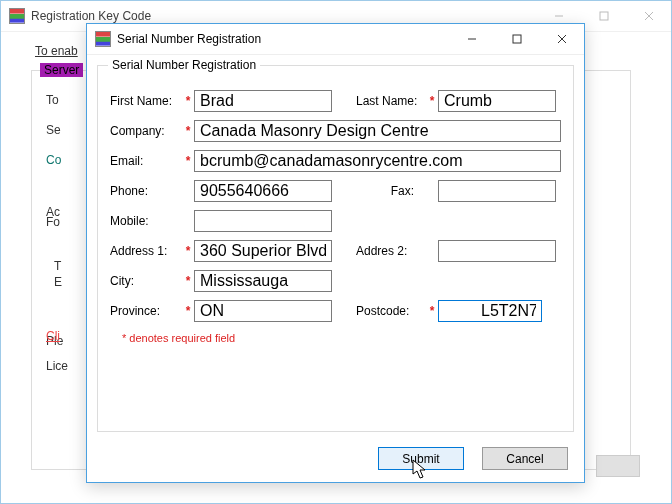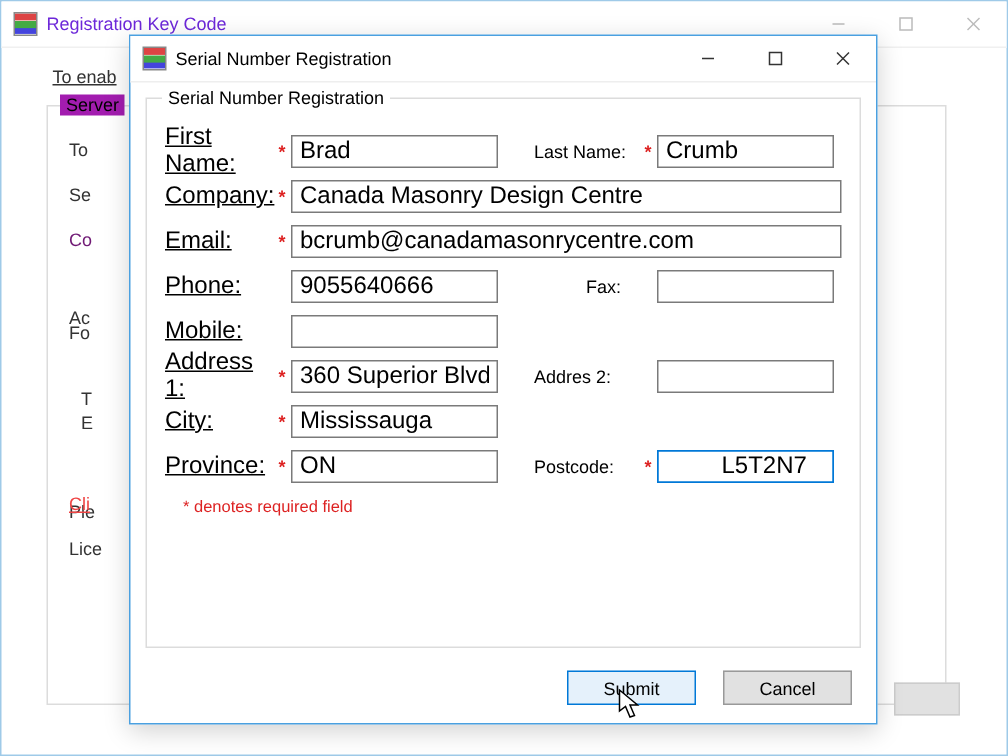--- a/index.html
+++ b/index.html
@@ -43,21 +43,21 @@
     position: relative;
   }
   .titlebar .icon::before {
     content:""; position:absolute; inset:0;
     background: linear-gradient(#d44,#d44) top/100% 33% no-repeat,
                 linear-gradient(#4a4,#4a4) center/100% 34% no-repeat,
                 linear-gradient(#44d,#44d) bottom/100% 33% no-repeat;
     border:1px solid #888;
   }
   .titlebar .title { flex:1; font-size:12px; }
-  .win.back .titlebar .title { color:#6d28d9; }
+  .win.back .titlebar .title { color:#404040; }
   .win-controls { display:flex; height:100%; }
   .win-btn {
     width: 45px; height:100%;
     display:flex; align-items:center; justify-content:center;
     color:#333;
   }
   .win.back .win-btn { color:#bbb; }
   .win-btn svg { width:10px; height:10px; stroke:currentColor; stroke-width:1; fill:none; }
   .body-inner { position:relative; padding:10px 16px; height:calc(100% - 31px); }
   .back-text { position:absolute; color:#333; }
@@ -70,21 +70,21 @@
   .front .body-inner { padding:0; }
   .front-groupbox {
     position:absolute; left:10px; top:10px; right:10px; bottom:50px;
     border:1px solid #dcdcdc;
   }
   .front-groupbox .gb-label {
     position:absolute; top:-8px; left:10px; background:#fff; padding:0 4px;
   }
   .form-area { position:absolute; left:12px; right:12px; top:20px; }
   .row { display:flex; align-items:center; height:30px; }
-  .lbl { width:72px; font-size:16px;text-decoration:underline; }
+  .lbl { width:72px; font-size:12px; }
   .req { color:#d22; width:12px; text-align:center; font-weight:bold; }
   .req-sp { width:12px; }
   input.txt {
     height:22px; font-family:inherit; font-size:16px;
     padding:2px 5px; border:1px solid #7a7a7a; background:#fff;
   }
   input.txt.focus { border-color:#0078d7; outline:1px solid #0078d7; outline-offset:-1px;}
   .gap { width:24px; }
   .lbl2 { width:70px; }
   .note { color:#d22; font-size:11px; margin-top:6px; margin-left:12px; }
@@ -127,21 +127,21 @@
           </svg>
         </div>
     </div>
   </div>
   <div class="body-inner">
     <span class="back-text" style="left:34px; top:12px;text-decoration:underline;">To enab</span>
     <div class="groupbox" style="left:30px; top:38px; width:600px; height:400px;">
       <span class="gb-label">Server</span>
       <span class="back-text" style="left:14px; top:22px;">To</span>
       <span class="back-text" style="left:14px; top:52px;">Se</span>
-      <span class="back-text" style="left:14px; top:82px; color:#701a75;">Co</span>
+      <span class="back-text" style="left:14px; top:82px; color:#0f766e;">Co</span>
       <span class="back-text" style="left:14px; top:134px;">Ac</span>
       <span class="back-text" style="left:14px; top:144px;">Fo</span>
       <span class="back-text" style="left:22px; top:188px;">T</span>
       <span class="back-text" style="left:22px; top:204px;">E</span>
       <span class="back-text" style="left:14px; top:230px;margin-top:33px;">Ple</span>
       <span class="back-text link" style="left:14px; top:258px;">Cli</span>
       <span class="back-text" style="left:14px; top:288px;">Lice</span>
       <div style="position:absolute; right:-10px; bottom:-8px; width:44px; height:22px; border:1px solid #ccc; background:#e1e1e1;"></div>
     </div>
   </div>
@@ -229,21 +229,21 @@
           <input class="txt" style="width: 138px;" value="Mississauga">
         </div>
 
         <div class="row">
           <span class="lbl">Province:</span>
           <span class="req">*</span>
           <input class="txt" style="width: 138px;" value="ON">
           <span class="gap"></span>
           <span class="lbl2">Postcode:</span>
           <span class="req">*</span>
-          <input class="txt focus" style="width: 118px; padding-left: 42px;" value="L5T2N7">
+          <input class="txt focus" style="width: 104px; padding-left: 42px;" value="L5T2N7">
         </div>
 
         <div class="note">*   denotes required field</div>
       </div>
     </div>
 
     <div class="btnbar">
       <div class="wbtn primary">
           <span>Submit</span>
         </div>

